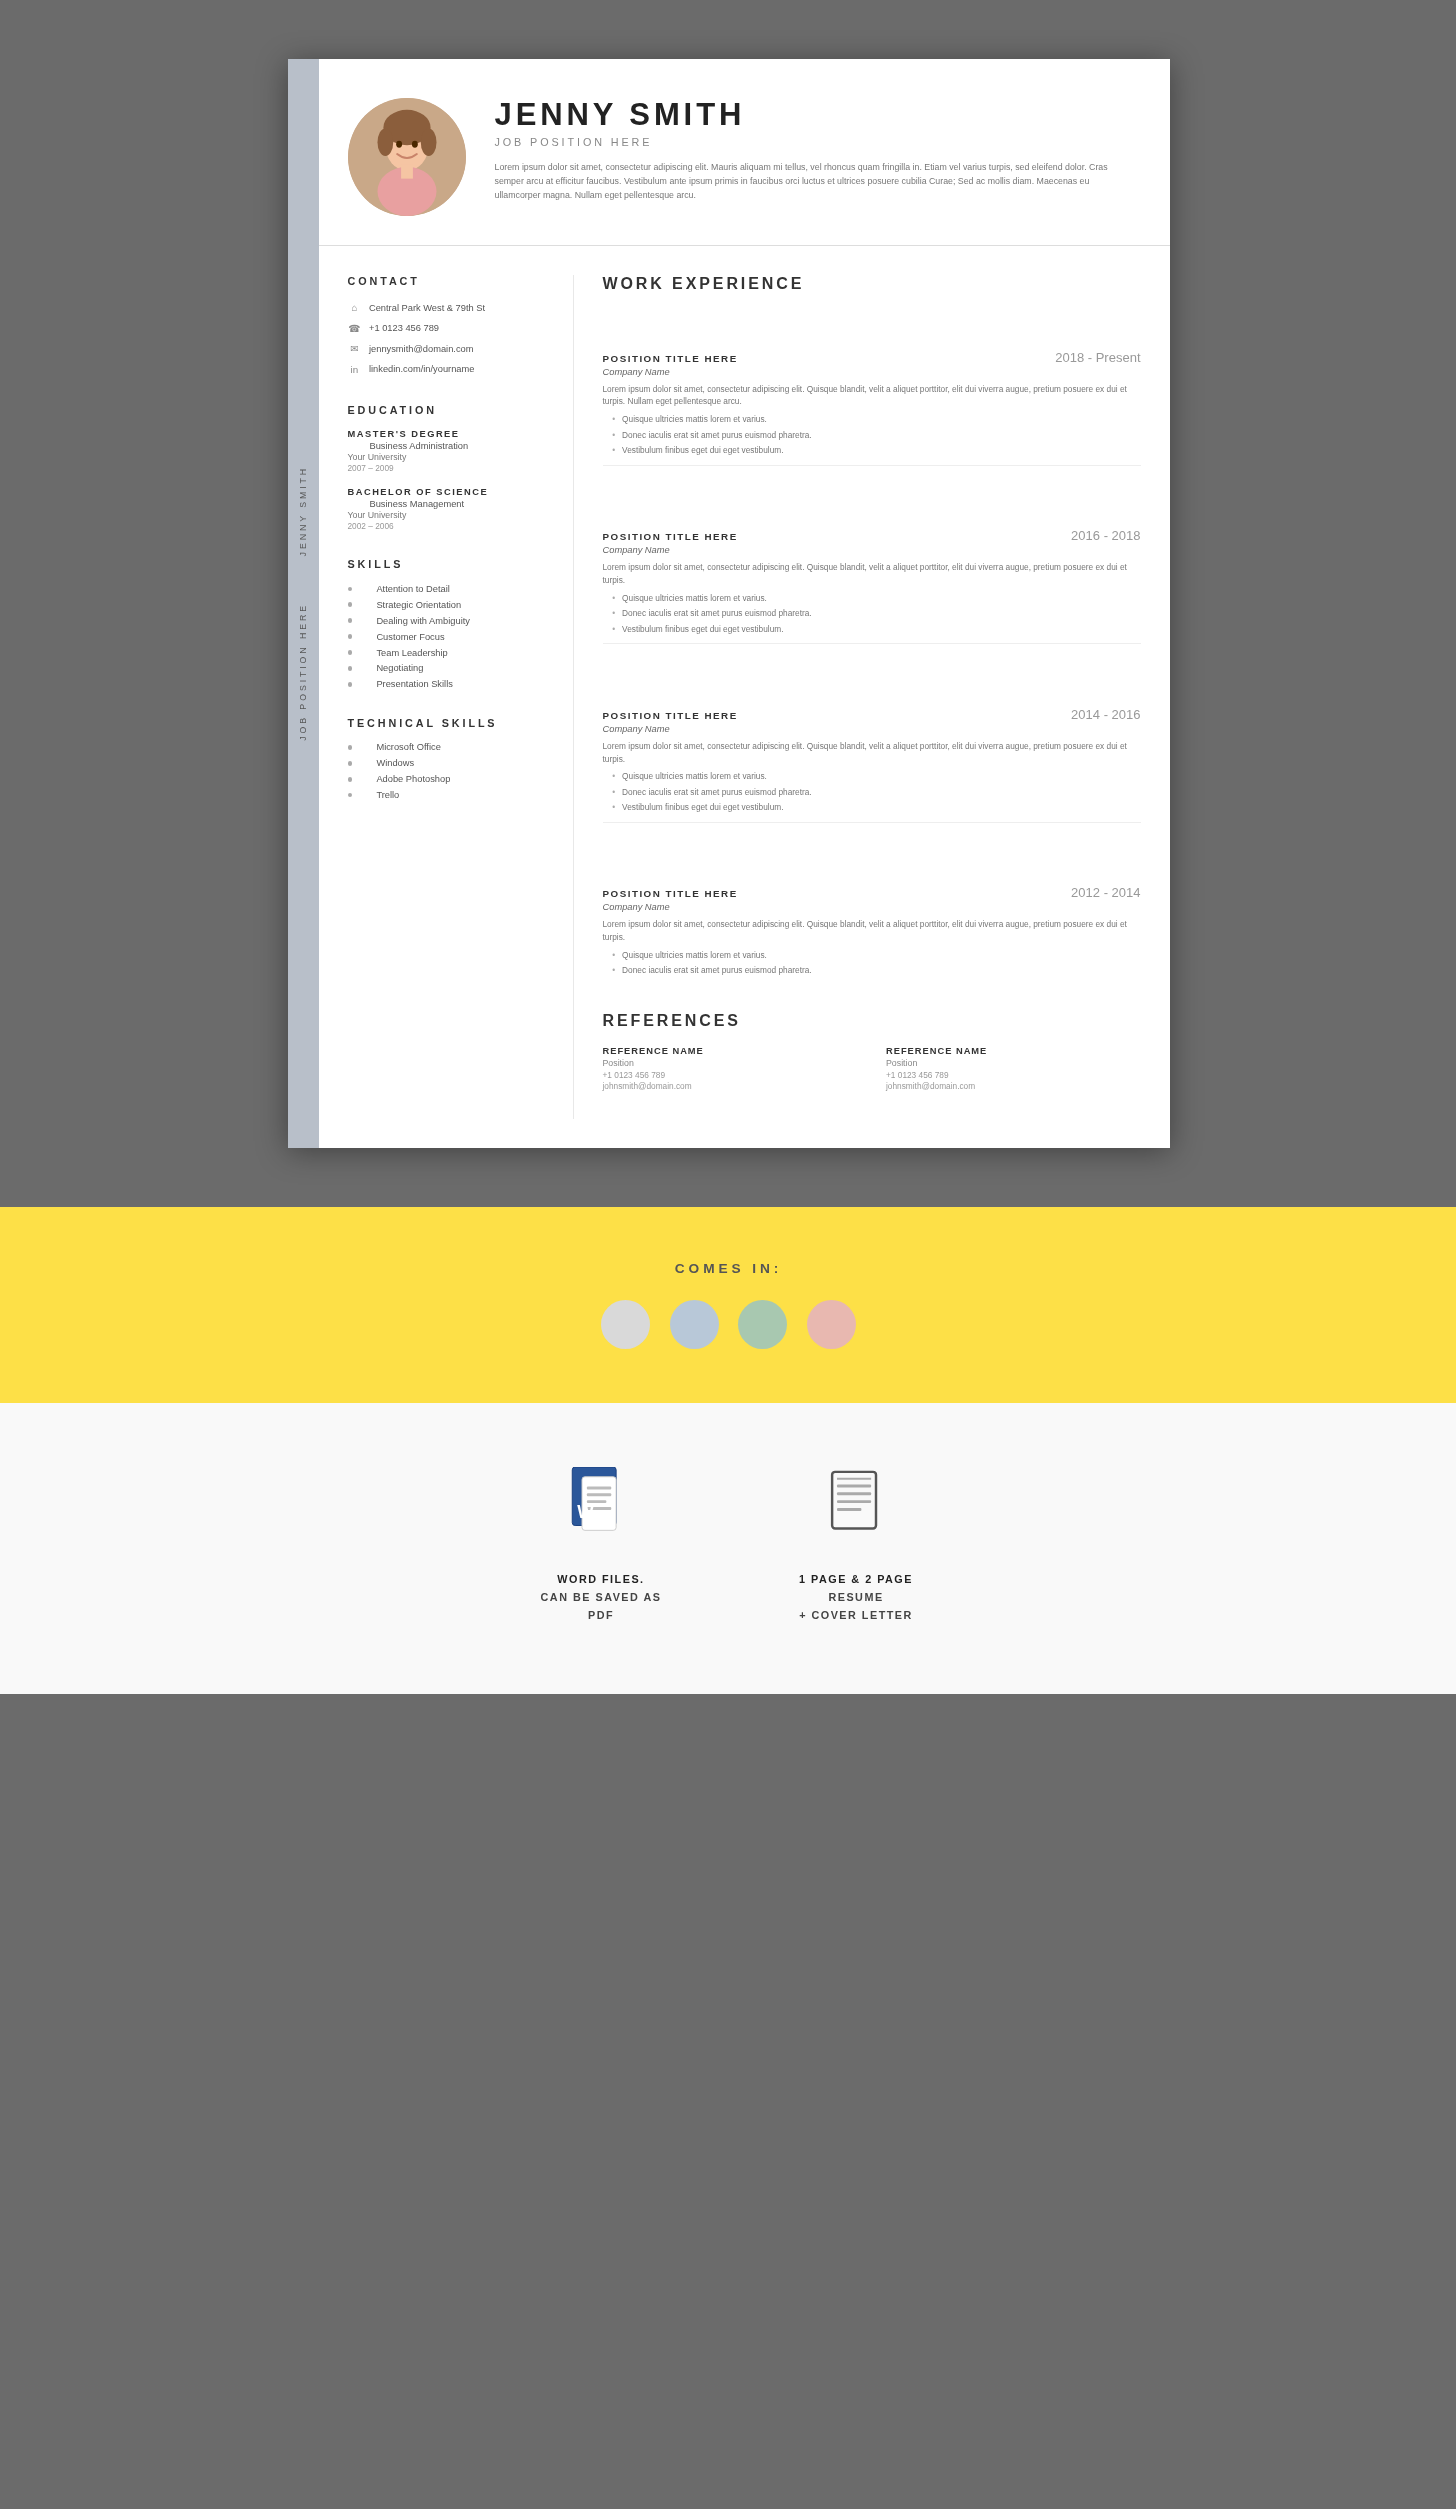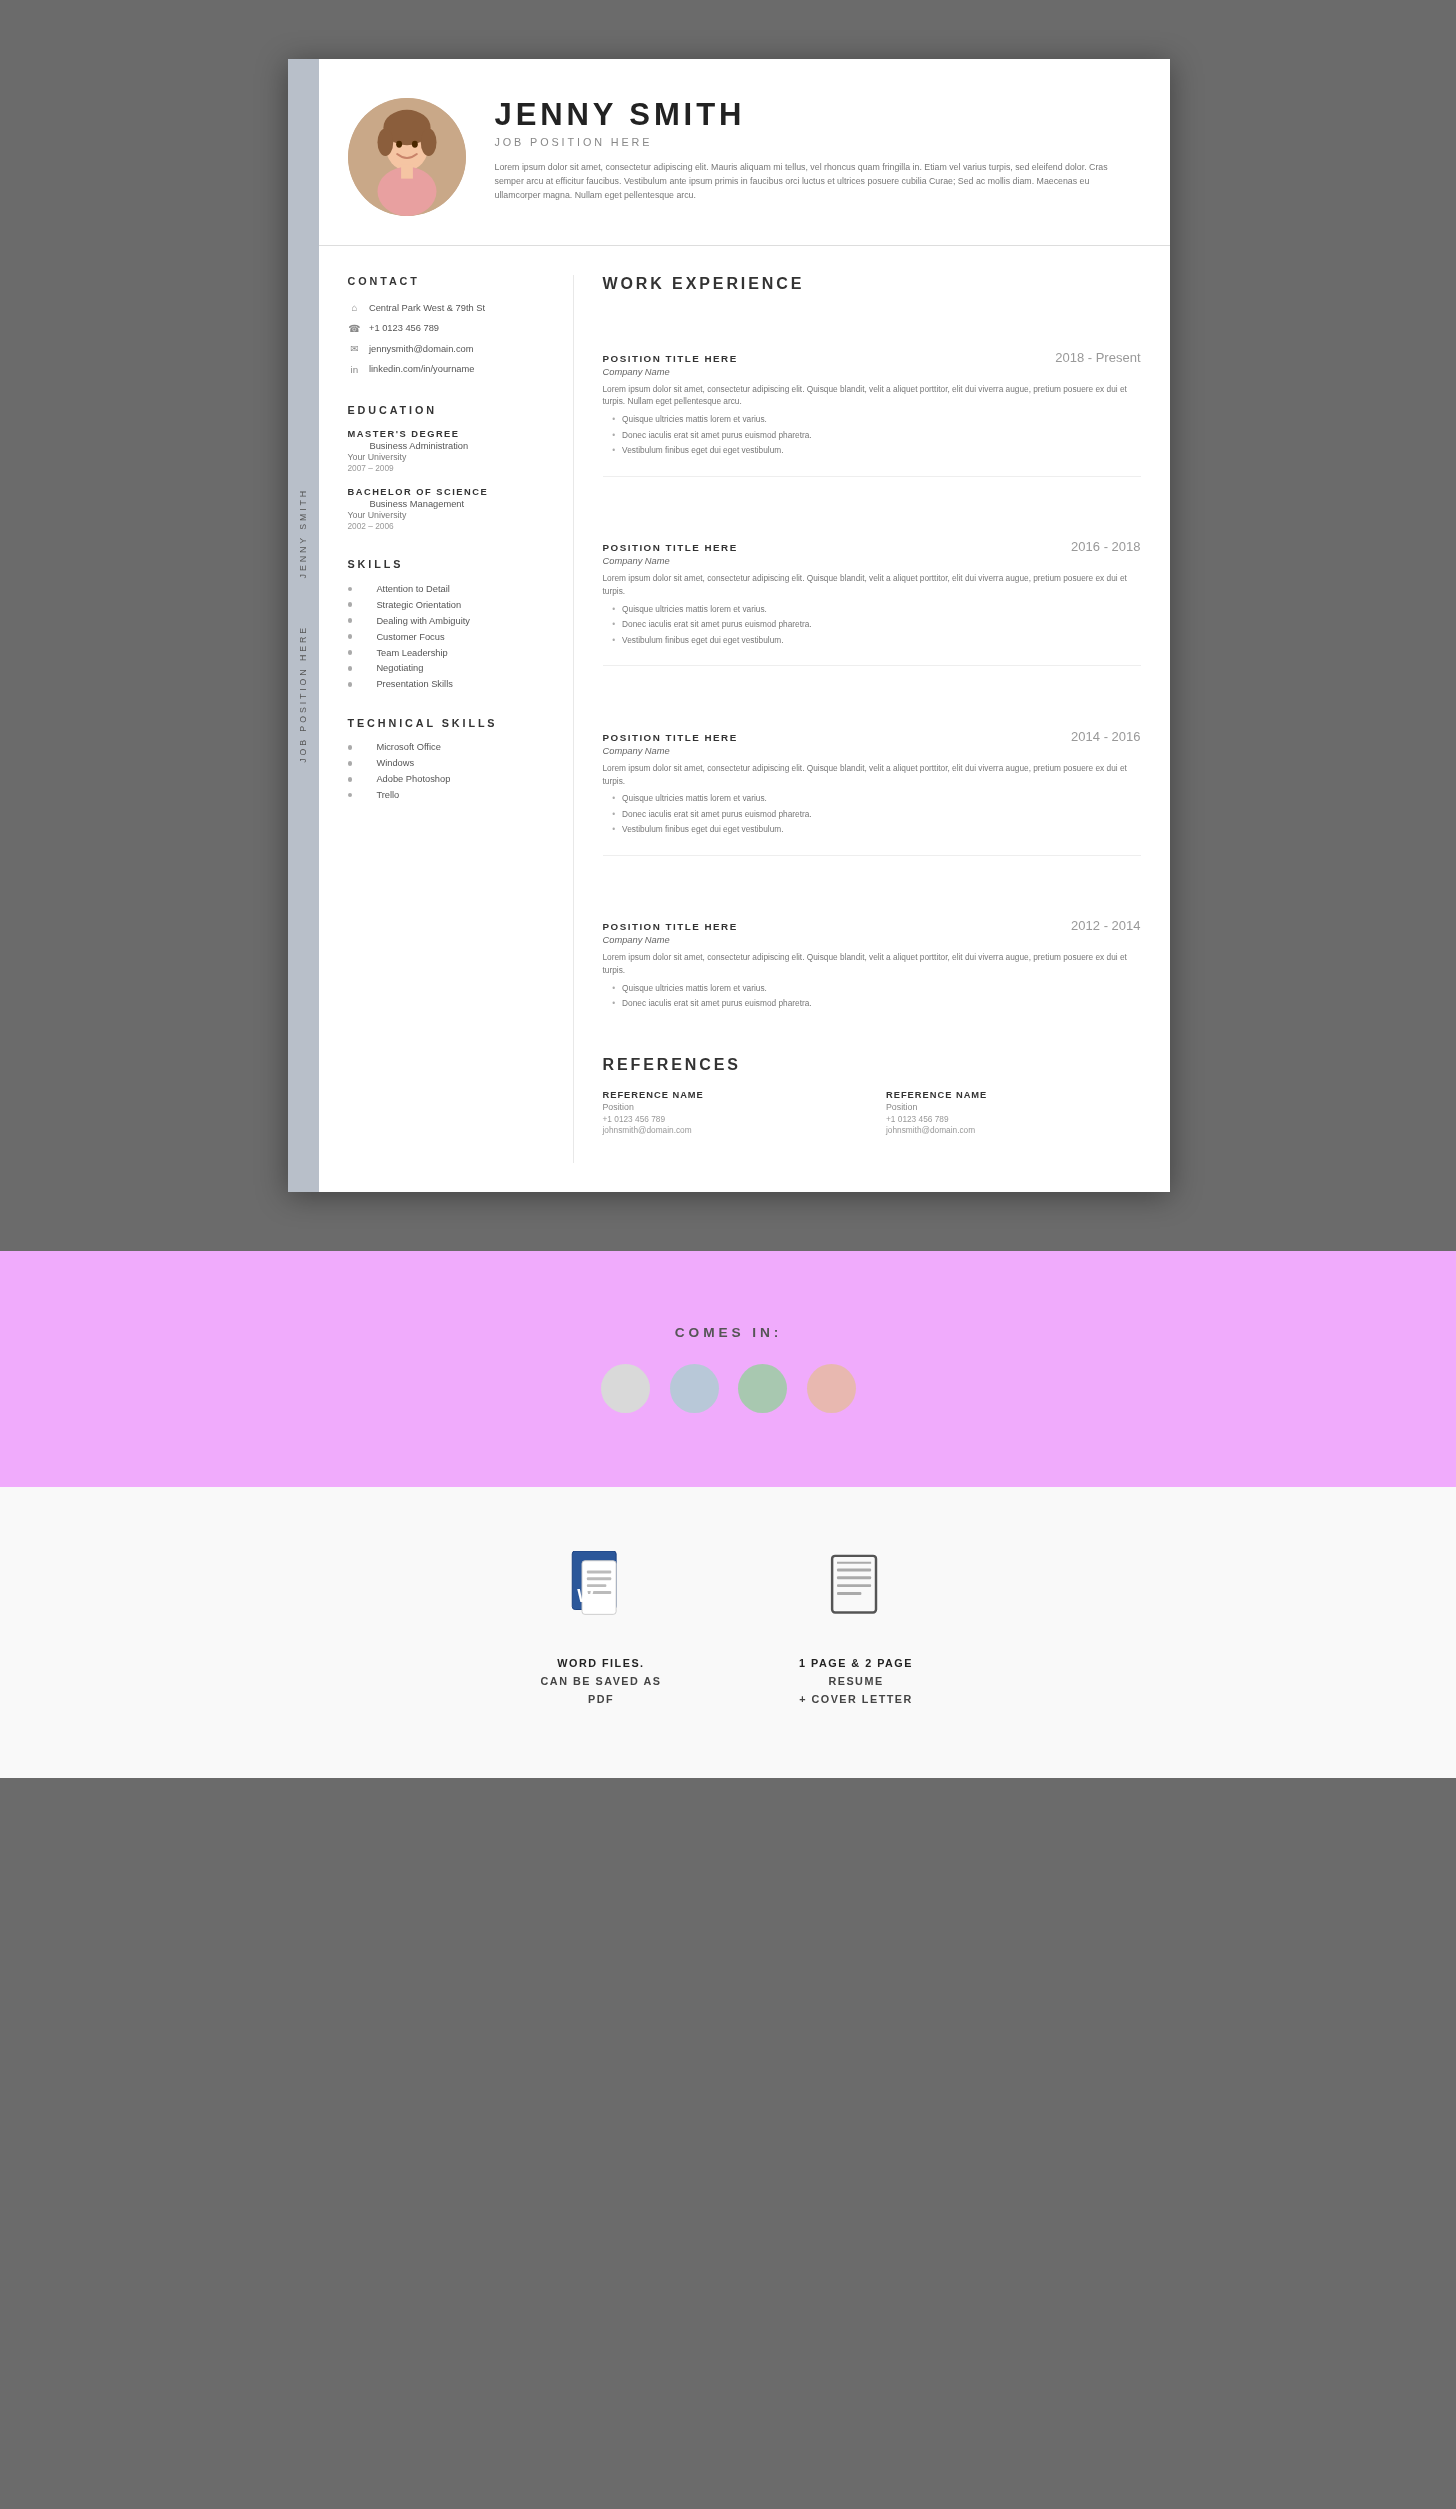--- a/index.html
+++ b/index.html
@@ -218,21 +218,21 @@
       width: 4.9px;
       height: 4.9px;
       background: #aaa;
       border-radius: 50%;
       flex-shrink: 0;
     }
 
     
     .job-block {
       margin-bottom: 21.6px;
-      padding-bottom: 15px;
+      padding-bottom: 4px;
       border-bottom: 1px solid #eee;
     }
 
     .job-block:last-child {
       border-bottom: none;
     }
 
     .job-header {
       display: flex;
       justify-content: space-between;
@@ -326,23 +326,23 @@
       font-weight: 700;
       letter-spacing: 2.9px;
       color: #333;
       text-transform: uppercase;
       margin-bottom: 15.7px;
       margin-top: 0;
     }
 
     
     .comes-in-section {
-      background: #f0abfc;
+      background: #fde047;
       width: 100%;
-      padding: 74px 0;
+      padding: 54px 0;
       display: flex;
       flex-direction: column;
       align-items: center;
       margin-top: 59px;
     }
 
     .comes-in-label {
       font-size: 13.7px;
       letter-spacing: 3.9px;
       font-weight: 600;

